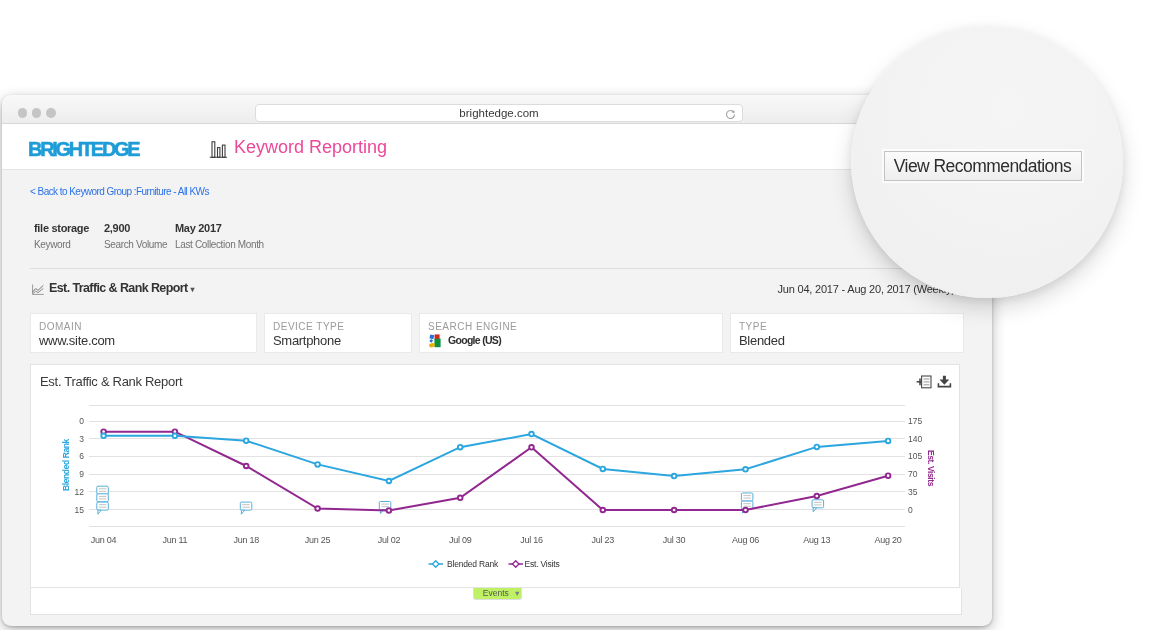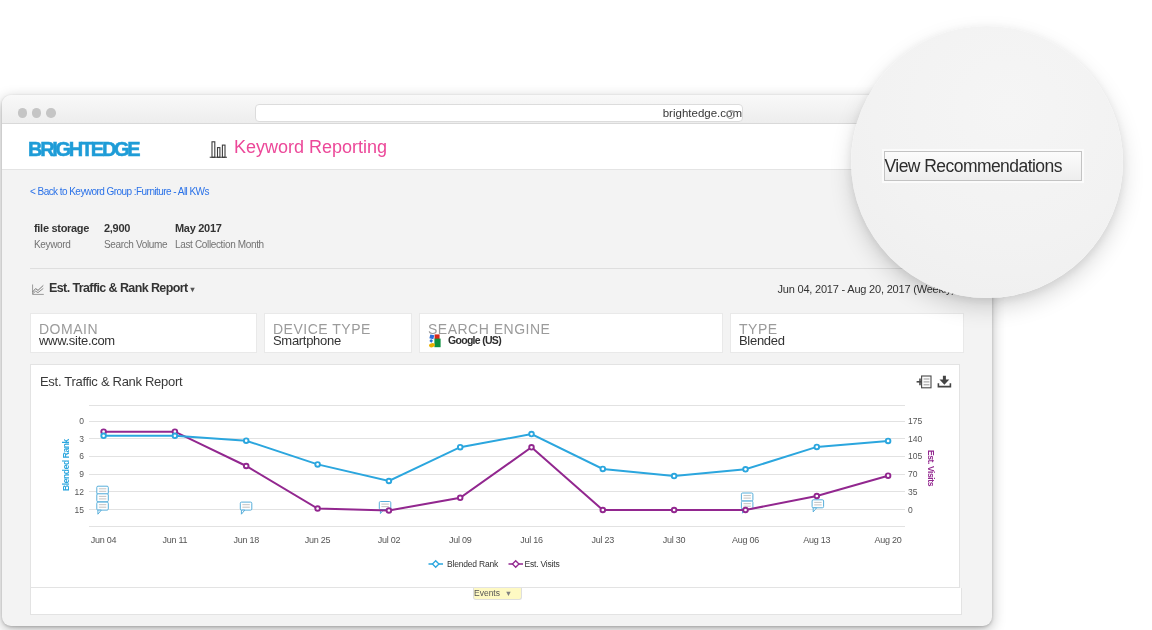--- a/index.html
+++ b/index.html
@@ -10,21 +10,21 @@
 
   
   #win { left:2px; top:95px; width:990px; height:531px; border-radius:9px;
     background:#f3f3f3; box-shadow:0 4px 14px rgba(0,0,0,.28), 0 1px 3px rgba(0,0,0,.2);
     overflow:hidden; }
   #titlebar { left:0; top:0; width:990px; height:29px;
     background:linear-gradient(#f9f9f9,#ededed); border-bottom:1px solid #d9d9d9; }
   .dot { top:13px; width:9.5px; height:9.5px; border-radius:50%; background:#c5c5c5; }
   #urlbar { left:253px; top:9px; width:488px; height:18px; background:#fff;
     border:1px solid #dcdcdc; border-radius:4px; font-size:11.5px; color:#383838;
-    text-align:right; line-height:17px; }
+    text-align:center; line-height:17px; }
 
   #hdr { left:0; top:29px; width:990px; height:46px; background:#fff;
     border-bottom:1px solid #e4e4e4; }
   #logo { left:26px; top:14px; font-size:20px; font-weight:bold; color:#1e9cd7;
     letter-spacing:-2.3px;text-align:right; -webkit-text-stroke:0.5px #1e9cd7; }
   #apptitle { left:232px; top:13px; font-size:18px; color:#ec4899; }
   #searchbox { left:694px; top:13px; width:250px; height:24px; background:#fff;
     border:1px solid #cfcfcf; }
   #searchtxt { left:99px; top:3px; font-size:15px; color:#8a8a8a; }
 
@@ -33,43 +33,43 @@
   .statv { top:127px; font-size:11px; font-weight:bold; color:#333; letter-spacing:-0.3px; }
   .statl { top:144px; font-size:10px; color:#737373; letter-spacing:-0.35px; }
 
   #sep { left:28px; top:173px; width:934px; height:1px; background:#dedede; }
 
   #secttitle { left:47px; top:185.5px; font-size:12.5px; color:#333; font-weight:bold; letter-spacing:-0.6px; }
   #sectdate { left:775.5px; top:187.5px; font-size:11px; color:#333; letter-spacing:-0.2px; }
 
   
   .fbox { top:218px; height:40px; background:#fff; border:1px solid #e9e9e9; }
-  .flabel { top:6.5px; left:8px; font-size:14px; color:#9b9b9b; letter-spacing:.5px;text-align:right; }
+  .flabel { top:6.5px; left:8px; font-size:10px; color:#9b9b9b; letter-spacing:.5px;text-align:right; }
   .fval { top:19px; left:8px; font-size:13px; color:#333; letter-spacing:-0.3px; }
 
   
   #card { left:28px; top:269px; width:930px; height:224px; background:#fff;
     border:1px solid #e3e3e3; }
   #cardtitle { left:9px; top:9px; font-size:13px; font-weight:normal; color:#3a3a3a; letter-spacing:-0.3px; }
 
   
   #footer { left:28px; top:493px; width:932px; height:27px; background:#fff;
     border:1px solid #e3e3e3; border-top:none; }
   #events { left:471px; top:493px; width:49px; height:12px;
-    background:#fef9c3; border:1px solid #dedede; border-top:none;
-    border-radius:0 0 3px 3px; font-size:8.5px; color:#555; text-align:left; line-height:10px; }
+    background:#bef264; border:1px solid #dedede; border-top:none;
+    border-radius:0 0 3px 3px; font-size:8.5px; color:#555; text-align:right; line-height:10px; }
 
   
   #circle { left:851px; top:26px; width:272px; height:272px; border-radius:50%;
     background:radial-gradient(circle at 58% 30%, #f5f5f5 0%, #f2f2f2 55%, #eeeeee 100%);
     box-shadow:0 10px 22px rgba(0,0,0,.15), 0 3px 8px rgba(0,0,0,.08); z-index:5; }
   #viewrec { left:32.5px; top:124.5px; width:198px; height:30px;
     background:linear-gradient(#fcfcfc,#eeeeee); border:1px solid #c3c3c3;
     box-shadow:0 0 0 2px rgba(255,255,255,.65); font-size:17.5px; color:#2d2d2d;
-    text-align:left; line-height:28px; letter-spacing:-0.55px; }
+    text-align:center; line-height:28px; letter-spacing:-0.55px; }
 </style>
 </head>
 <body>
 <div id="stage">
   <div id="win" class="abs">
     <div id="titlebar" class="abs">
       <div class="dot abs" style="left:15.6px"></div>
       <div class="dot abs" style="left:29.8px"></div>
       <div class="dot abs" style="left:44.4px"></div>
       <div id="urlbar" class="abs">brightedge.com

